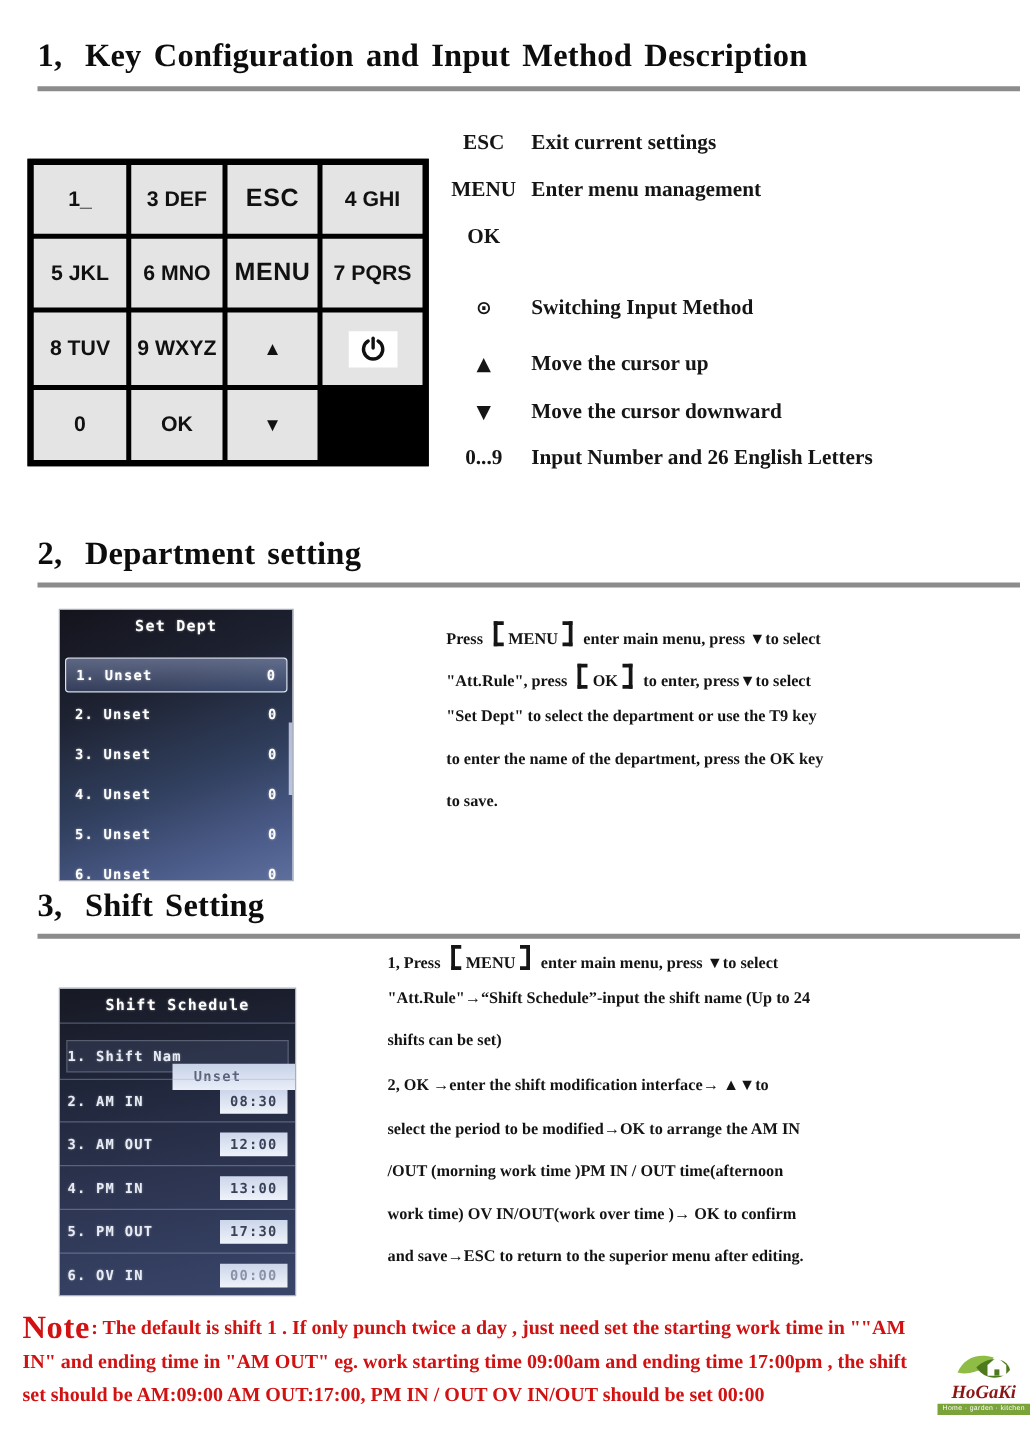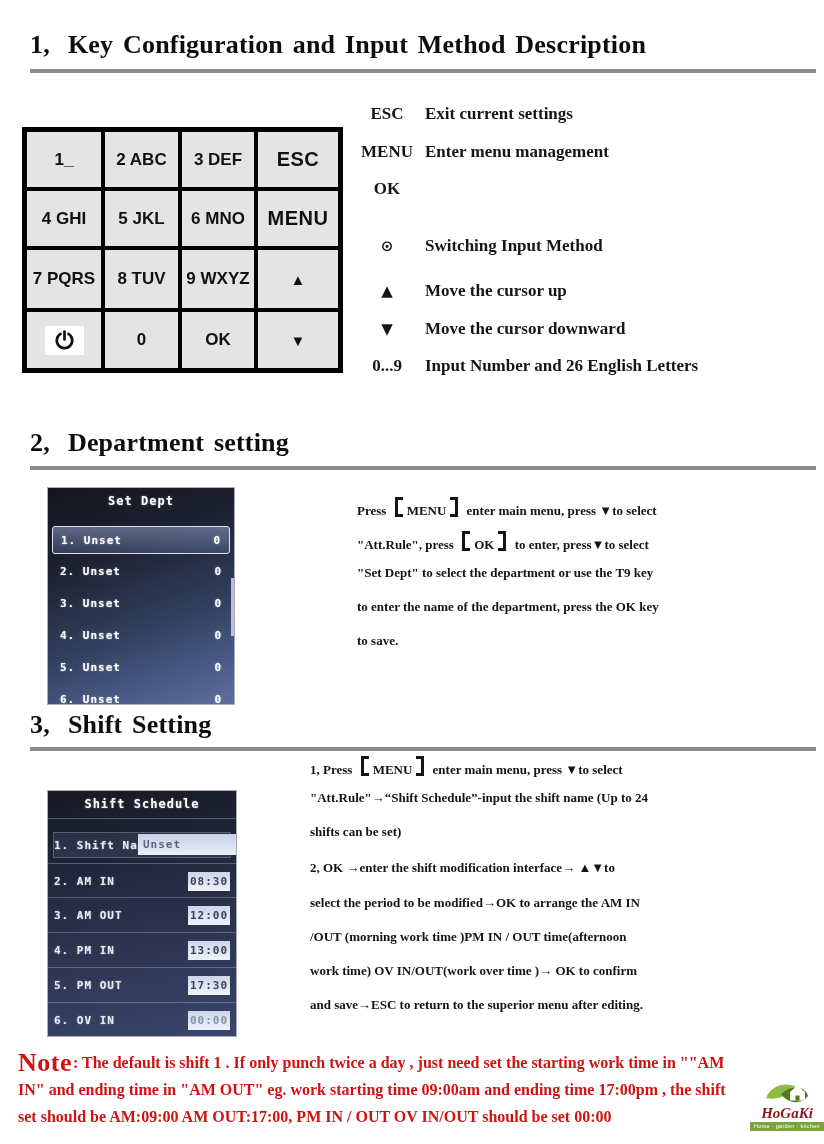--- a/index.html
+++ b/index.html
@@ -41,24 +41,24 @@
           color:#fff;font-size:11px;font-weight:bold;padding:0 8px;letter-spacing:1px;
           text-shadow:0 0 2px rgba(255,255,255,.5);}
   .s1-row .val{margin-left:auto;}
   .s1-row.sel{background:linear-gradient(180deg,rgba(150,165,205,.55),rgba(90,110,160,.40));
               border:1px solid #d9e1f4;border-radius:3px;}
   .scrollbar{position:absolute;right:0;top:90px;width:3px;height:58px;background:rgba(228,235,255,.75);}
   .s2-row{position:absolute;left:6px;right:6px;height:24px;display:flex;align-items:center;
           color:#e8ecf5;font-size:11px;font-weight:bold;letter-spacing:1px;
           text-shadow:0 0 2px rgba(255,255,255,.4);}
   .s2-row.first{outline:1px solid rgba(200,210,235,.35);background:rgba(120,135,180,.16);}
-  .name-box{position:absolute;left:84px;top:1px;width:94px;height:21px;
+  .name-box{position:absolute;left:84px;top:18px;width:94px;height:21px;
             background:linear-gradient(180deg,#c7d2e8,#e9eef8);color:#5a647e;
-            display:flex;align-items:center;padding-left:5px;font-size:11px;}
-  .time-box{margin-left:auto;width:42px;height:19px;display:flex;align-items:center;justify-content:center;
+            display:flex;align-items:center;padding-left:17px;font-size:11px;}
+  .time-box{margin-left:auto;width:54px;height:19px;display:flex;align-items:center;justify-content:center;
             background:linear-gradient(180deg,#ccd6ea,#eef2fa);color:#3a4258;font-size:11px;font-weight:bold;
             text-shadow:none;text-align:right;}
   .time-box.dim{color:#8a92a8;}
 
   
   .body-line{position:absolute;white-space:nowrap;font-weight:bold;font-size:13px;color:#141414;}
   .lb{display:inline-block;width:5px;height:14px;border:3px solid #151515;border-right:none;
       margin:0 4px 0 5px;vertical-align:-2px;}
   .rb{display:inline-block;width:5px;height:14px;border:3px solid #151515;border-left:none;
       margin:0 5px 0 4px;vertical-align:-2px;}
@@ -79,21 +79,20 @@
 <body>
 
 <div class="sec-head" style="left:30px;top:30px;">
   <span>1, </span>
   <span>Key Configuration and Input Method Description</span>
 </div>
 <div class="rule" style="top:69px;"></div>
 
 <div class="keypad">
   <div class="key">1_</div>
-  <div class="key">2 ABC</div>
   <div class="key">3 DEF</div>
   <div class="key big">ESC</div>
 
   <div class="key">4 GHI</div>
   <div class="key">5 JKL</div>
   <div class="key">6 MNO</div>
   <div class="key big">MENU</div>
 
   <div class="key">7 PQRS</div>
   <div class="key">8 TUV</div>

